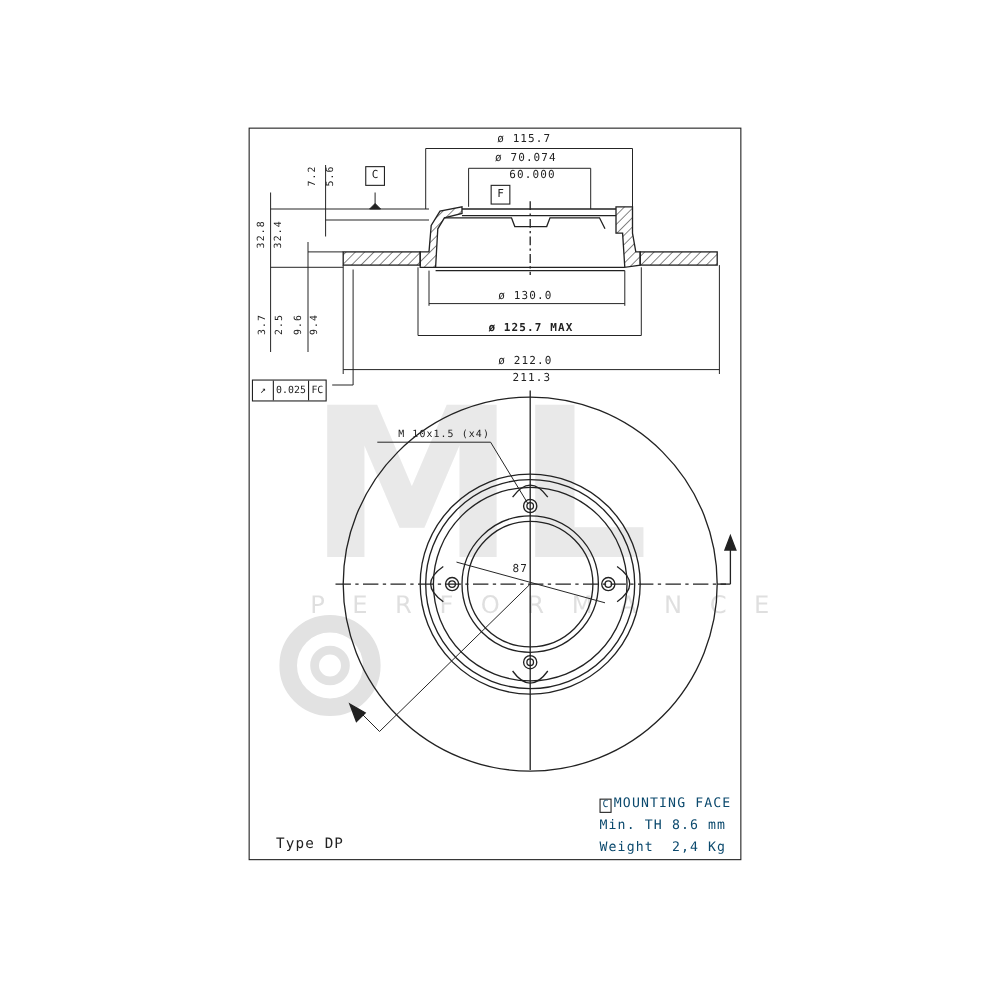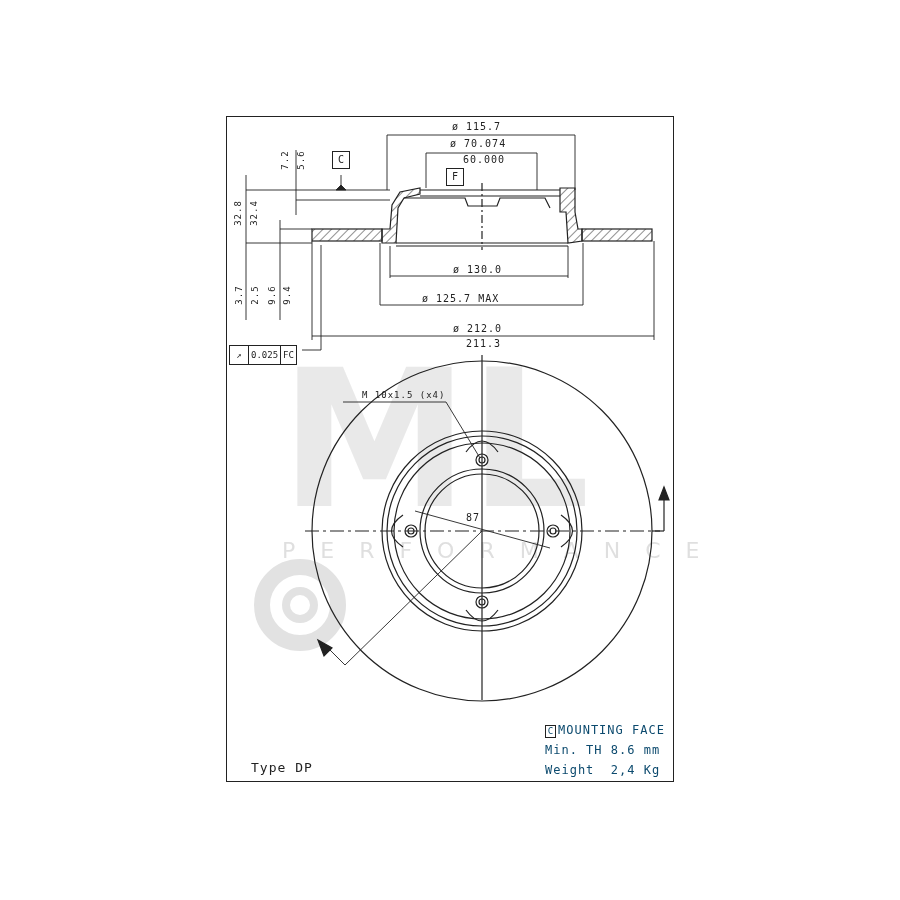--- a/index.html
+++ b/index.html
@@ -106,21 +106,21 @@
     <line x1="652" y1="531" x2="664" y2="531"></line>
     <line x1="664" y1="531" x2="664" y2="495"></line>
     <path d="M664 487 L669 500 L659 500 Z" fill="#222"></path>
   </g>
 </svg>
 
 <div class="lbl" style="left:452px;top:121px;">ø 115.7</div>
 <div class="lbl" style="left:450px;top:138px;">ø 70.074</div>
 <div class="lbl" style="left:463px;top:154px;">60.000</div>
 <div class="lbl" style="left:453px;top:264px;">ø 130.0</div>
-<div class="lbl" style="left:422px;top:293px;">ø 125.7 MAX</div>
+<div class="lbl" style="left:444px;top:293px;font-weight:bold;">ø 125.7 MAX</div>
 <div class="lbl" style="left:453px;top:323px;">ø 212.0</div>
 <div class="lbl" style="left:466px;top:338px;">211.3</div>
 <div class="lbl" style="left:275px;top:155px;transform:rotate(-90deg);font-size:9px;">7.2</div>
 <div class="lbl" style="left:291px;top:155px;transform:rotate(-90deg);font-size:9px;">5.6</div>
 <div class="lbl" style="left:225px;top:208px;transform:rotate(-90deg);font-size:9px;">32.8</div>
 <div class="lbl" style="left:241px;top:208px;transform:rotate(-90deg);font-size:9px;">32.4</div>
 <div class="lbl" style="left:229px;top:290px;transform:rotate(-90deg);font-size:9px;">3.7</div>
 <div class="lbl" style="left:245px;top:290px;transform:rotate(-90deg);font-size:9px;">2.5</div>
 <div class="lbl" style="left:262px;top:290px;transform:rotate(-90deg);font-size:9px;">9.6</div>
 <div class="lbl" style="left:277px;top:290px;transform:rotate(-90deg);font-size:9px;">9.4</div>

